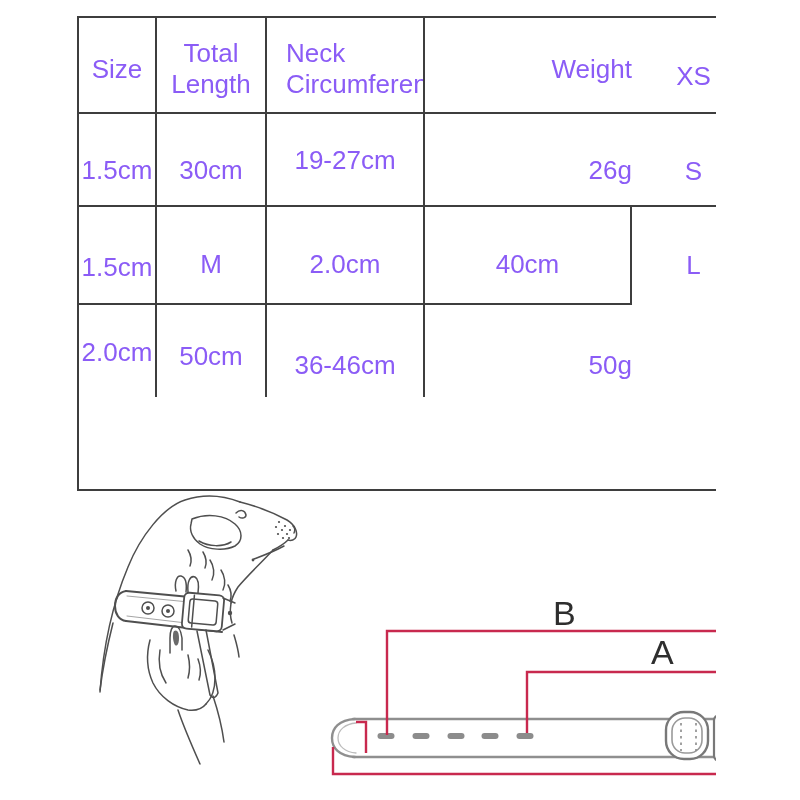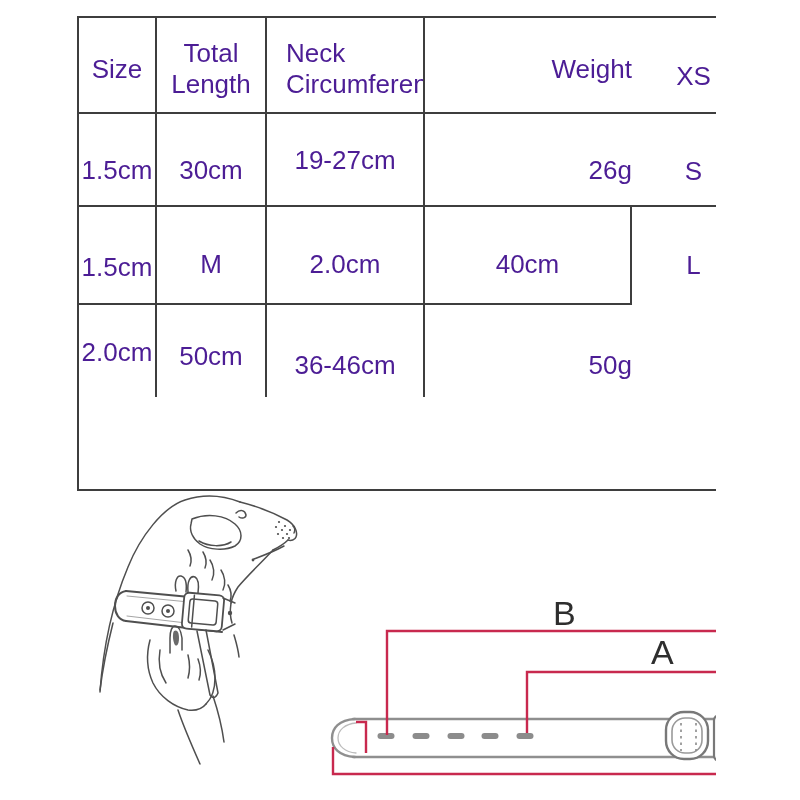--- a/index.html
+++ b/index.html
@@ -1,18 +1,18 @@
 <!DOCTYPE html>
 <html><head>
 <meta charset="utf-8">
 <style>
   html,body{margin:0;padding:0;background:#ffffff;}
   .canvas{
     position:relative;width:716px;height:800px;background:#ffffff;overflow:hidden;
-    font-family:"Liberation Sans",sans-serif;color:#4c1d95;
+    font-family:"Liberation Sans",sans-serif;color:#8b5cf6;
     --line:#3e3e3e;--accent:#c8294e;
   }
   
   .size-table{
     position:absolute;left:77px;top:16px;width:678px;height:475px;
     display:grid;
     grid-template-columns:78px 110px 158px 207px 125px;
     grid-template-rows:96px 93px 98px 92px 96px;
     border:2px solid var(--line);
     box-sizing:border-box;

